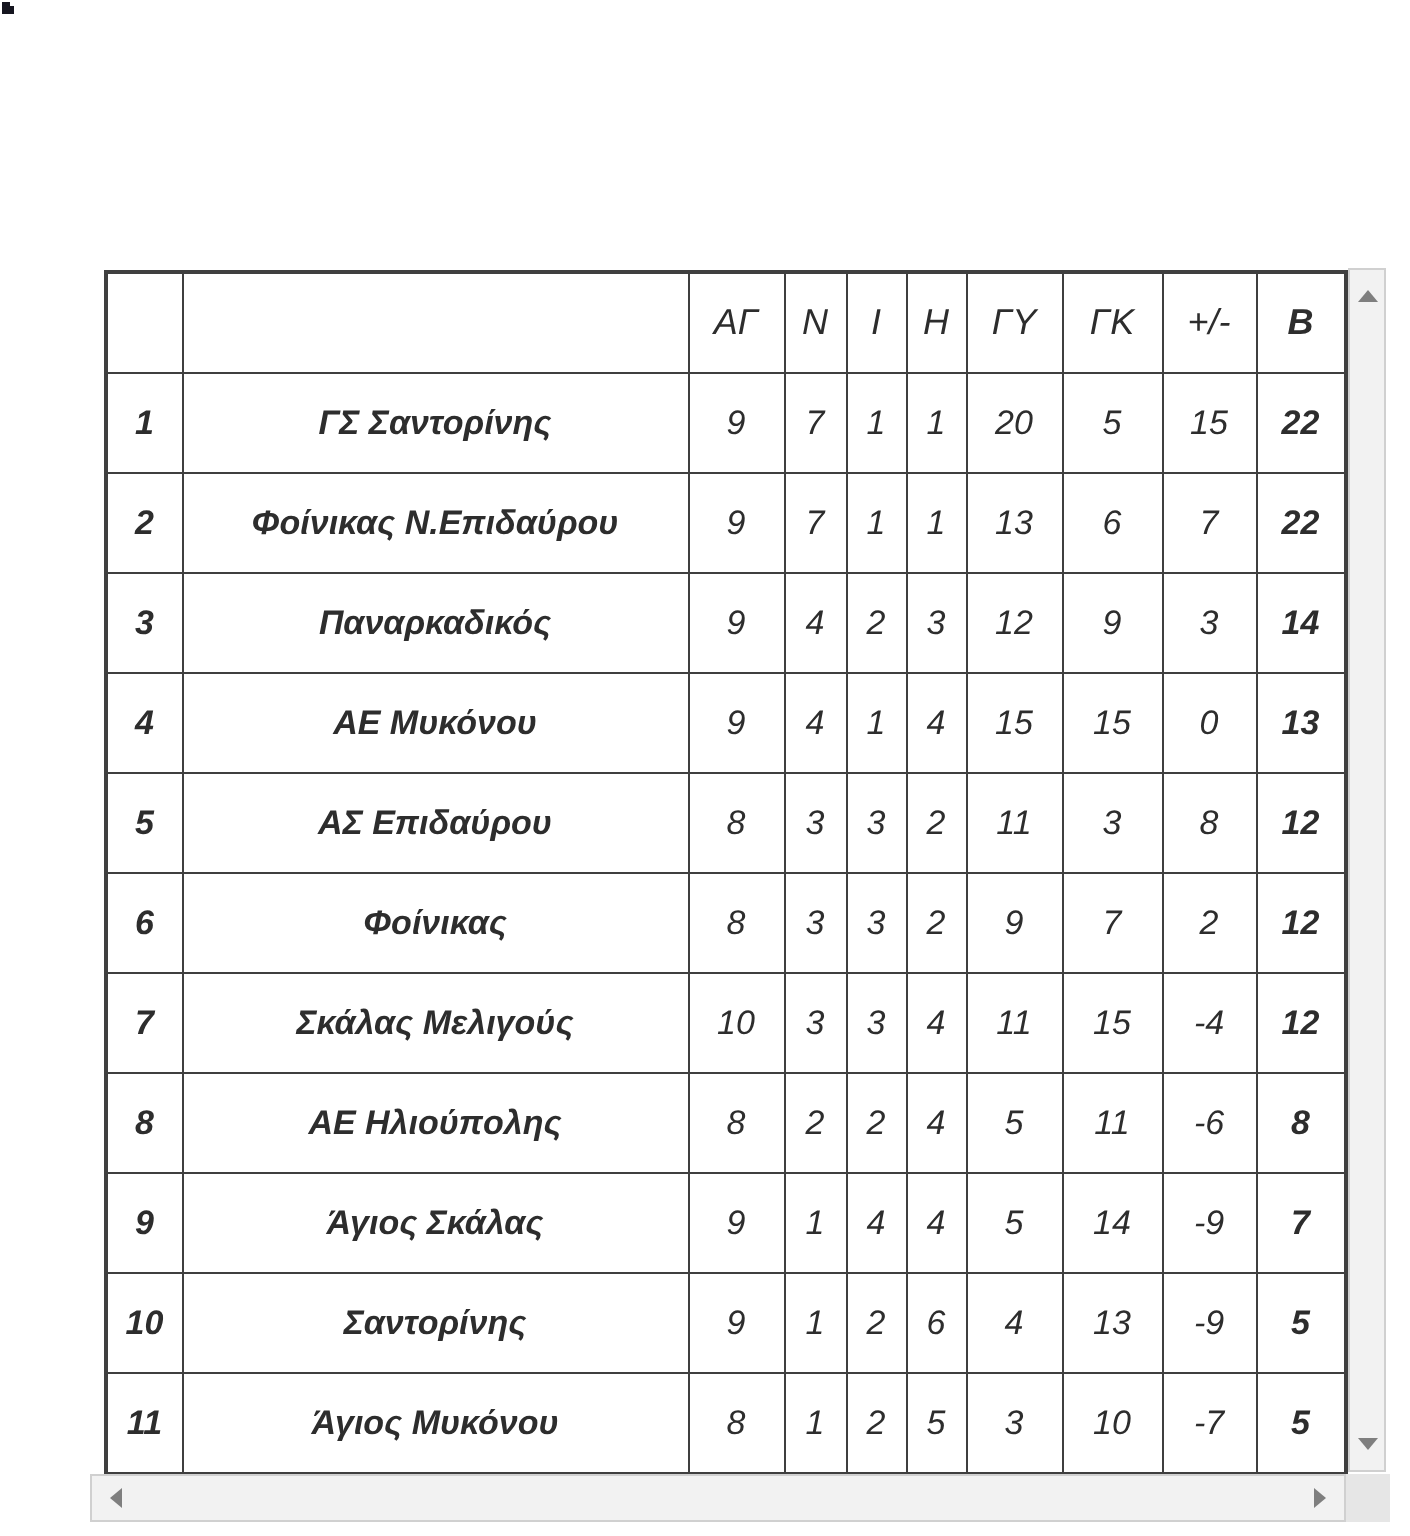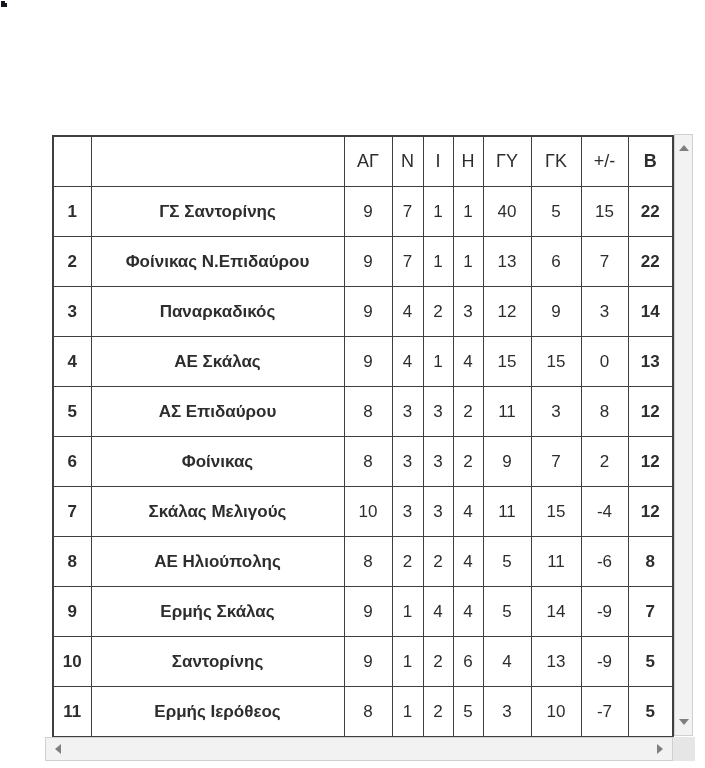--- a/index.html
+++ b/index.html
@@ -4,21 +4,21 @@
 <style>
   html, body {
     margin: 0;
     padding: 0;
     width: 705px;
     height: 768px;
     background: #ffffff;
     overflow: hidden;
     font-family: "Liberation Sans", sans-serif;
   }
-  .stage { position: relative; width: 705px; height: 768px; }
+  .stage { position: relative; width: 705px; height: 768px; font-style: italic; }
 
   
   .artifact {
     position: absolute; left: 1px; top: 1px;
     width: 6px; height: 6px;
     background: var(--artifact, #15151f);
   }
   .artifact::after {
     content: ""; position: absolute; right: 0; top: 0;
     width: 2px; height: 2px; background: #ffffff;
@@ -125,21 +125,21 @@
       </tr>
     </thead>
     <tbody>
         <tr>
           <td class="pos">1</td>
           <td class="team">ΓΣ Σαντορίνης</td>
           <td class="stat">9</td>
           <td class="stat">7</td>
           <td class="stat">1</td>
           <td class="stat">1</td>
-          <td class="stat">40</td>
+          <td class="stat">20</td>
           <td class="stat">5</td>
           <td class="stat">15</td>
           <td class="points">22</td>
         </tr>
         <tr>
           <td class="pos">2</td>
           <td class="team">Φοίνικας Ν.Επιδαύρου</td>
           <td class="stat">9</td>
           <td class="stat">7</td>
           <td class="stat">1</td>
@@ -156,21 +156,21 @@
           <td class="stat">4</td>
           <td class="stat">2</td>
           <td class="stat">3</td>
           <td class="stat">12</td>
           <td class="stat">9</td>
           <td class="stat">3</td>
           <td class="points">14</td>
         </tr>
         <tr>
           <td class="pos">4</td>
-          <td class="team">ΑΕ Σκάλας</td>
+          <td class="team">ΑΕ Μυκόνου</td>
           <td class="stat">9</td>
           <td class="stat">4</td>
           <td class="stat">1</td>
           <td class="stat">4</td>
           <td class="stat">15</td>
           <td class="stat">15</td>
           <td class="stat">0</td>
           <td class="points">13</td>
         </tr>
         <tr>
@@ -216,21 +216,21 @@
           <td class="stat">2</td>
           <td class="stat">2</td>
           <td class="stat">4</td>
           <td class="stat">5</td>
           <td class="stat">11</td>
           <td class="stat">-6</td>
           <td class="points">8</td>
         </tr>
         <tr>
           <td class="pos">9</td>
-          <td class="team">Ερμής Σκάλας</td>
+          <td class="team">Άγιος Σκάλας</td>
           <td class="stat">9</td>
           <td class="stat">1</td>
           <td class="stat">4</td>
           <td class="stat">4</td>
           <td class="stat">5</td>
           <td class="stat">14</td>
           <td class="stat">-9</td>
           <td class="points">7</td>
         </tr>
         <tr>
@@ -240,21 +240,21 @@
           <td class="stat">1</td>
           <td class="stat">2</td>
           <td class="stat">6</td>
           <td class="stat">4</td>
           <td class="stat">13</td>
           <td class="stat">-9</td>
           <td class="points">5</td>
         </tr>
         <tr>
           <td class="pos">11</td>
-          <td class="team">Ερμής Ιερόθεος</td>
+          <td class="team">Άγιος Μυκόνου</td>
           <td class="stat">8</td>
           <td class="stat">1</td>
           <td class="stat">2</td>
           <td class="stat">5</td>
           <td class="stat">3</td>
           <td class="stat">10</td>
           <td class="stat">-7</td>
           <td class="points">5</td>
         </tr>
       </tbody>

